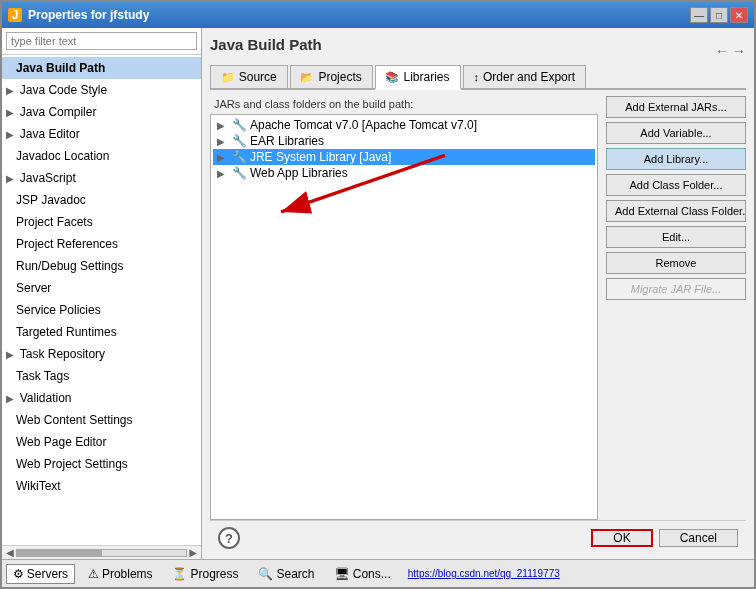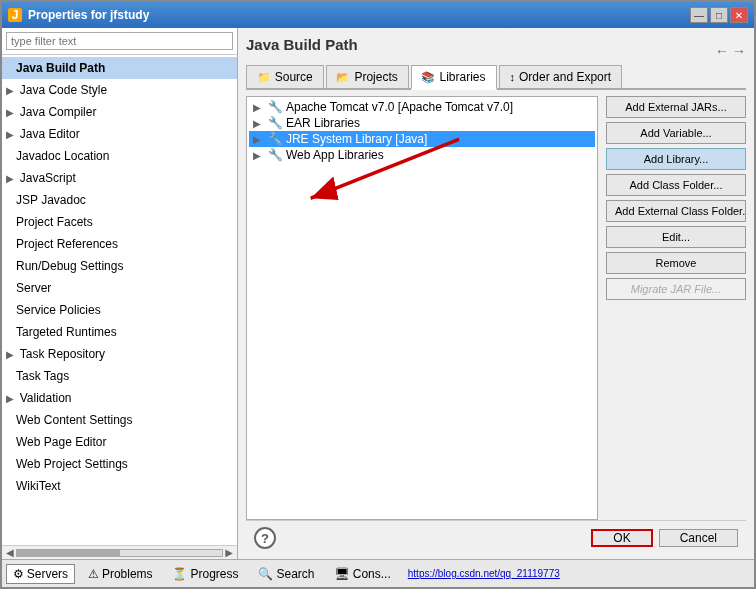--- a/index.html
+++ b/index.html
@@ -21,21 +21,21 @@
     .title-icon { width: 14px; height: 14px; background: #ffa500; border-radius: 2px; display: flex; align-items: center; justify-content: center; font-size: 9px; color: white; font-weight: bold; }
     .title-text { font-size: 12px; font-weight: bold; color: white; }
     .title-controls { display: flex; gap: 2px; }
     .title-btn { width: 18px; height: 16px; background: #d0d0d0; border: 1px solid #888; display: flex; align-items: center; justify-content: center; font-size: 10px; cursor: pointer; color: #333; }
     .title-btn.close { background: #e05050; color: white; }
 
     .main-content { display: flex; flex: 1; overflow: hidden; }
 
     
     .sidebar {
-      width: 236px;
+      width: 200px;
       background: white;
       border-right: 1px solid #aaa;
       display: flex;
       flex-direction: column;
       flex-shrink: 0;
     }
     .filter-box {
       padding: 4px;
       border-bottom: 1px solid #ccc;
     }
@@ -304,20 +304,21 @@
         </div>
         <div class="tab">
           <span style="font-size:11px;">↕</span>
           <span>Order and Export</span>
         </div>
       </div>
 
       <div class="content-area">
 
         <div style="flex:1; display:flex; flex-direction:column; position:relative;">
+          <div class="list-desc">JARs and class folders on the build path:</div>
           <div class="build-path-list" style="position:relative;">
 
             <svg class="annotation-arrow" width="100%" height="100%" viewBox="0 0 330 300" preserveAspectRatio="none">
               <defs>
                 <marker id="arrowhead" markerWidth="10" markerHeight="7" refX="10" refY="3.5" orient="auto">
                   <polygon points="0 0, 10 3.5, 0 7" fill="#cc0000"></polygon>
                 </marker>
               </defs>
               <line x1="200" y1="30" x2="60" y2="72" stroke="#cc0000" stroke-width="2.5" marker-end="url(#arrowhead)"></line>
             </svg>

